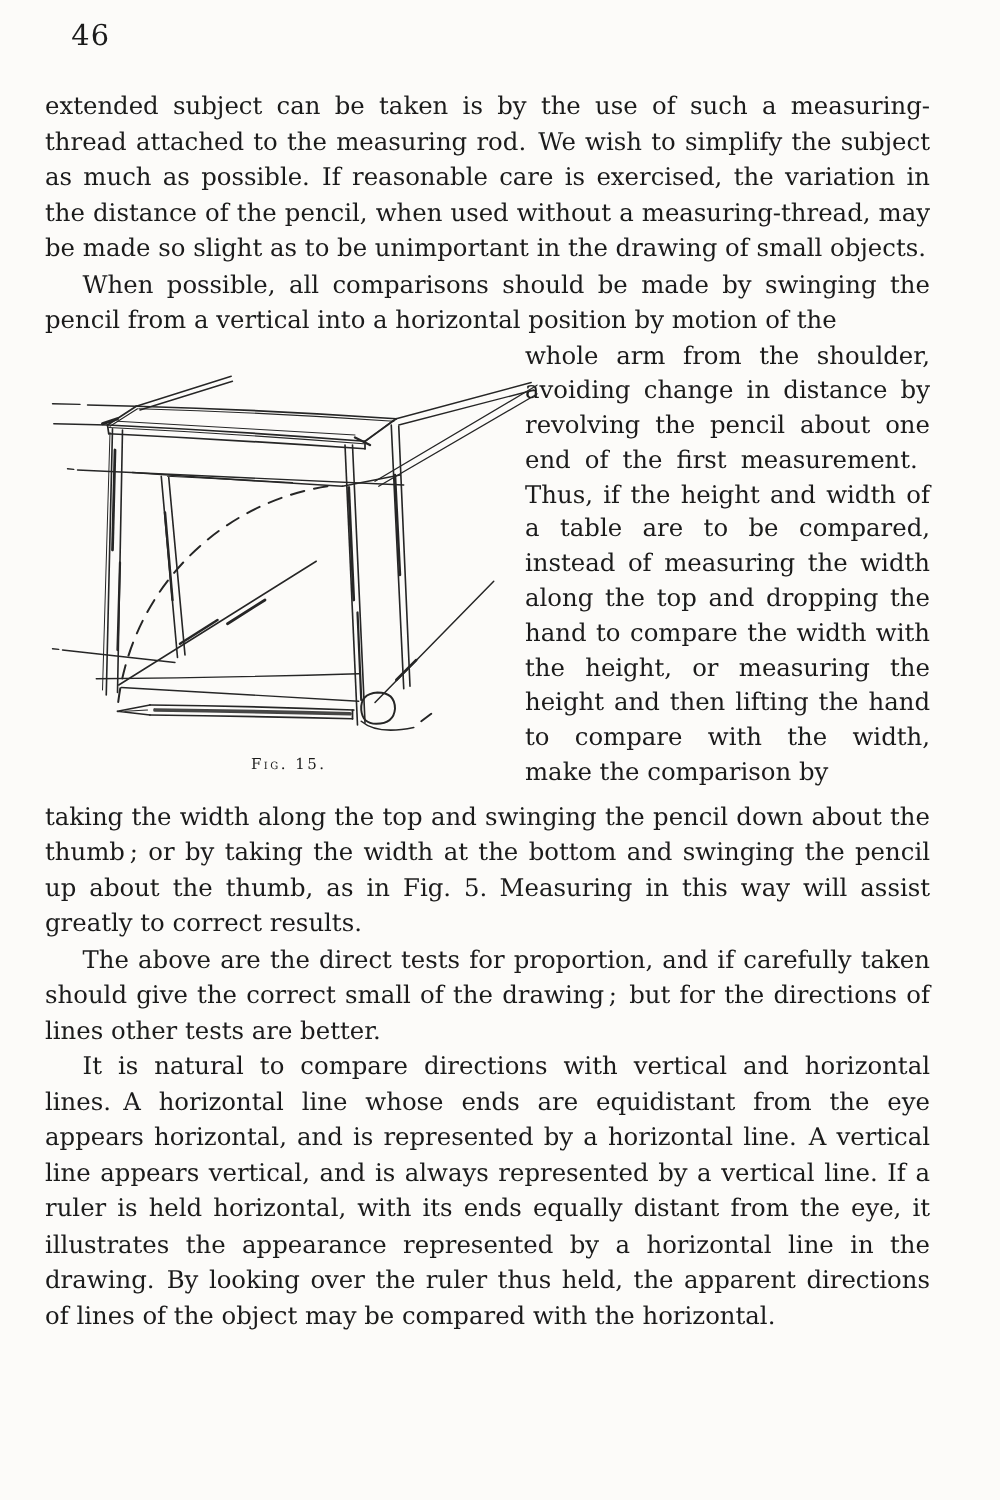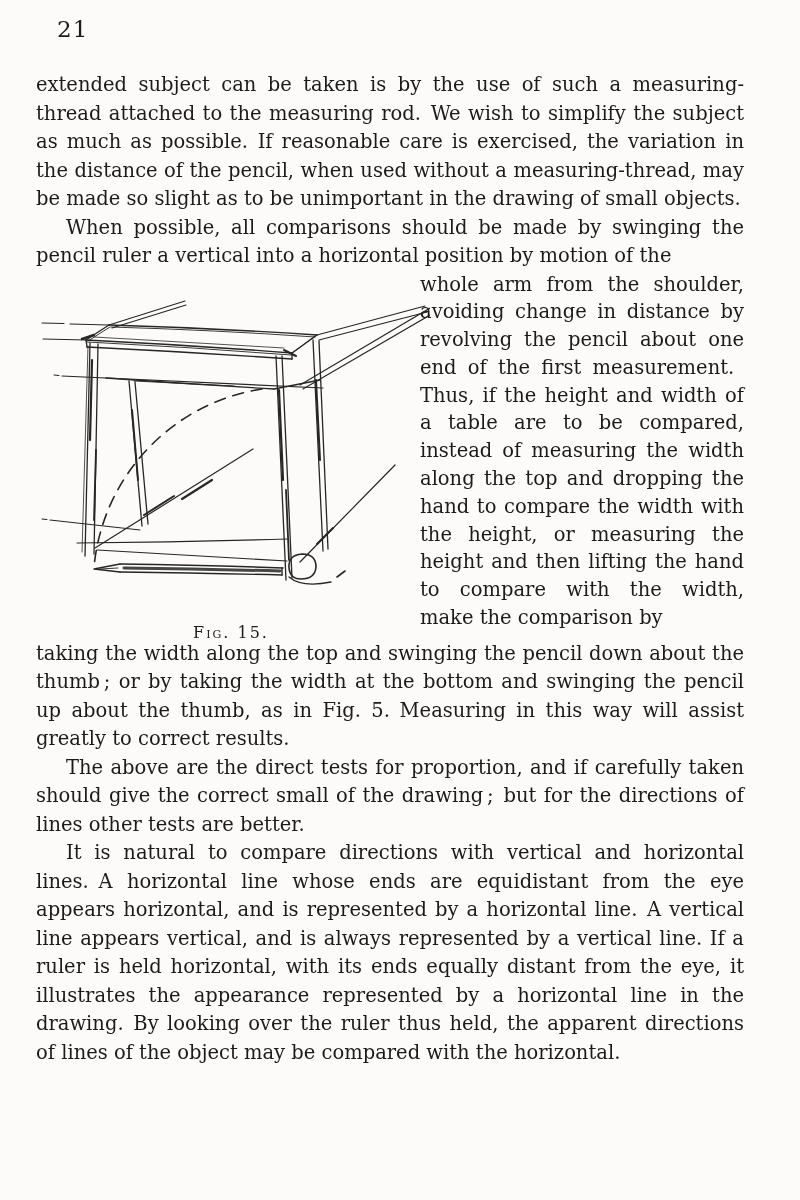--- a/index.html
+++ b/index.html
@@ -42,44 +42,43 @@
     position:relative;
     height:361px;
   }
   .fig-art{
     position:absolute;left:-2px;top:19px;
   }
   .fig-caption{
     position:absolute;left:0;top:326px;width:390px;
     text-align:center;
     font-variant:small-caps;
-    font-size:16px;
+    font-size:12px;
     letter-spacing:2px;
-    margin-top:22px;
   }
   .right-col{
     flex:1 1 auto;
     padding-left:6px;
     line-height:27.8px;
   }
   .below-fig{margin-top:8px;}
   svg .ink{stroke:#262626;fill:none;stroke-linecap:round;}
 </style>
 </head>
 <body>
 
 <div class="page">
 
-  <div class="page-number">21</div>
+  <div class="page-number">46</div>
 
   <div class="content">
 
     <p>extended subject can be taken is by the use of such a measuring-thread attached to the measuring rod. We wish to simplify the subject as much as possible. If reasonable care is exercised, the variation in the distance of the pencil, when used without a measuring-thread, may be made so slight as to be unimportant in the drawing of small objects.</p>
 
-    <p class="indent">When possible, all comparisons should be made by swinging the pencil ruler a vertical into a horizontal position by motion of the</p>
+    <p class="indent">When possible, all comparisons should be made by swinging the pencil from a vertical into a horizontal position by motion of the</p>
 
     <div class="wrap-row">
 
       <div class="fig-block">
         <svg class="fig-art" width="396" height="304" viewBox="0 0 396 304" xmlns="http://www.w3.org/2000/svg">
 
           <g class="ink" stroke-width="1.1">
             <path d="M8,33 L30,33.5 M36,34 L75,35"></path>
             <path d="M9,49 L52,50"></path>
             <path d="M75,35 L151,11"></path>

